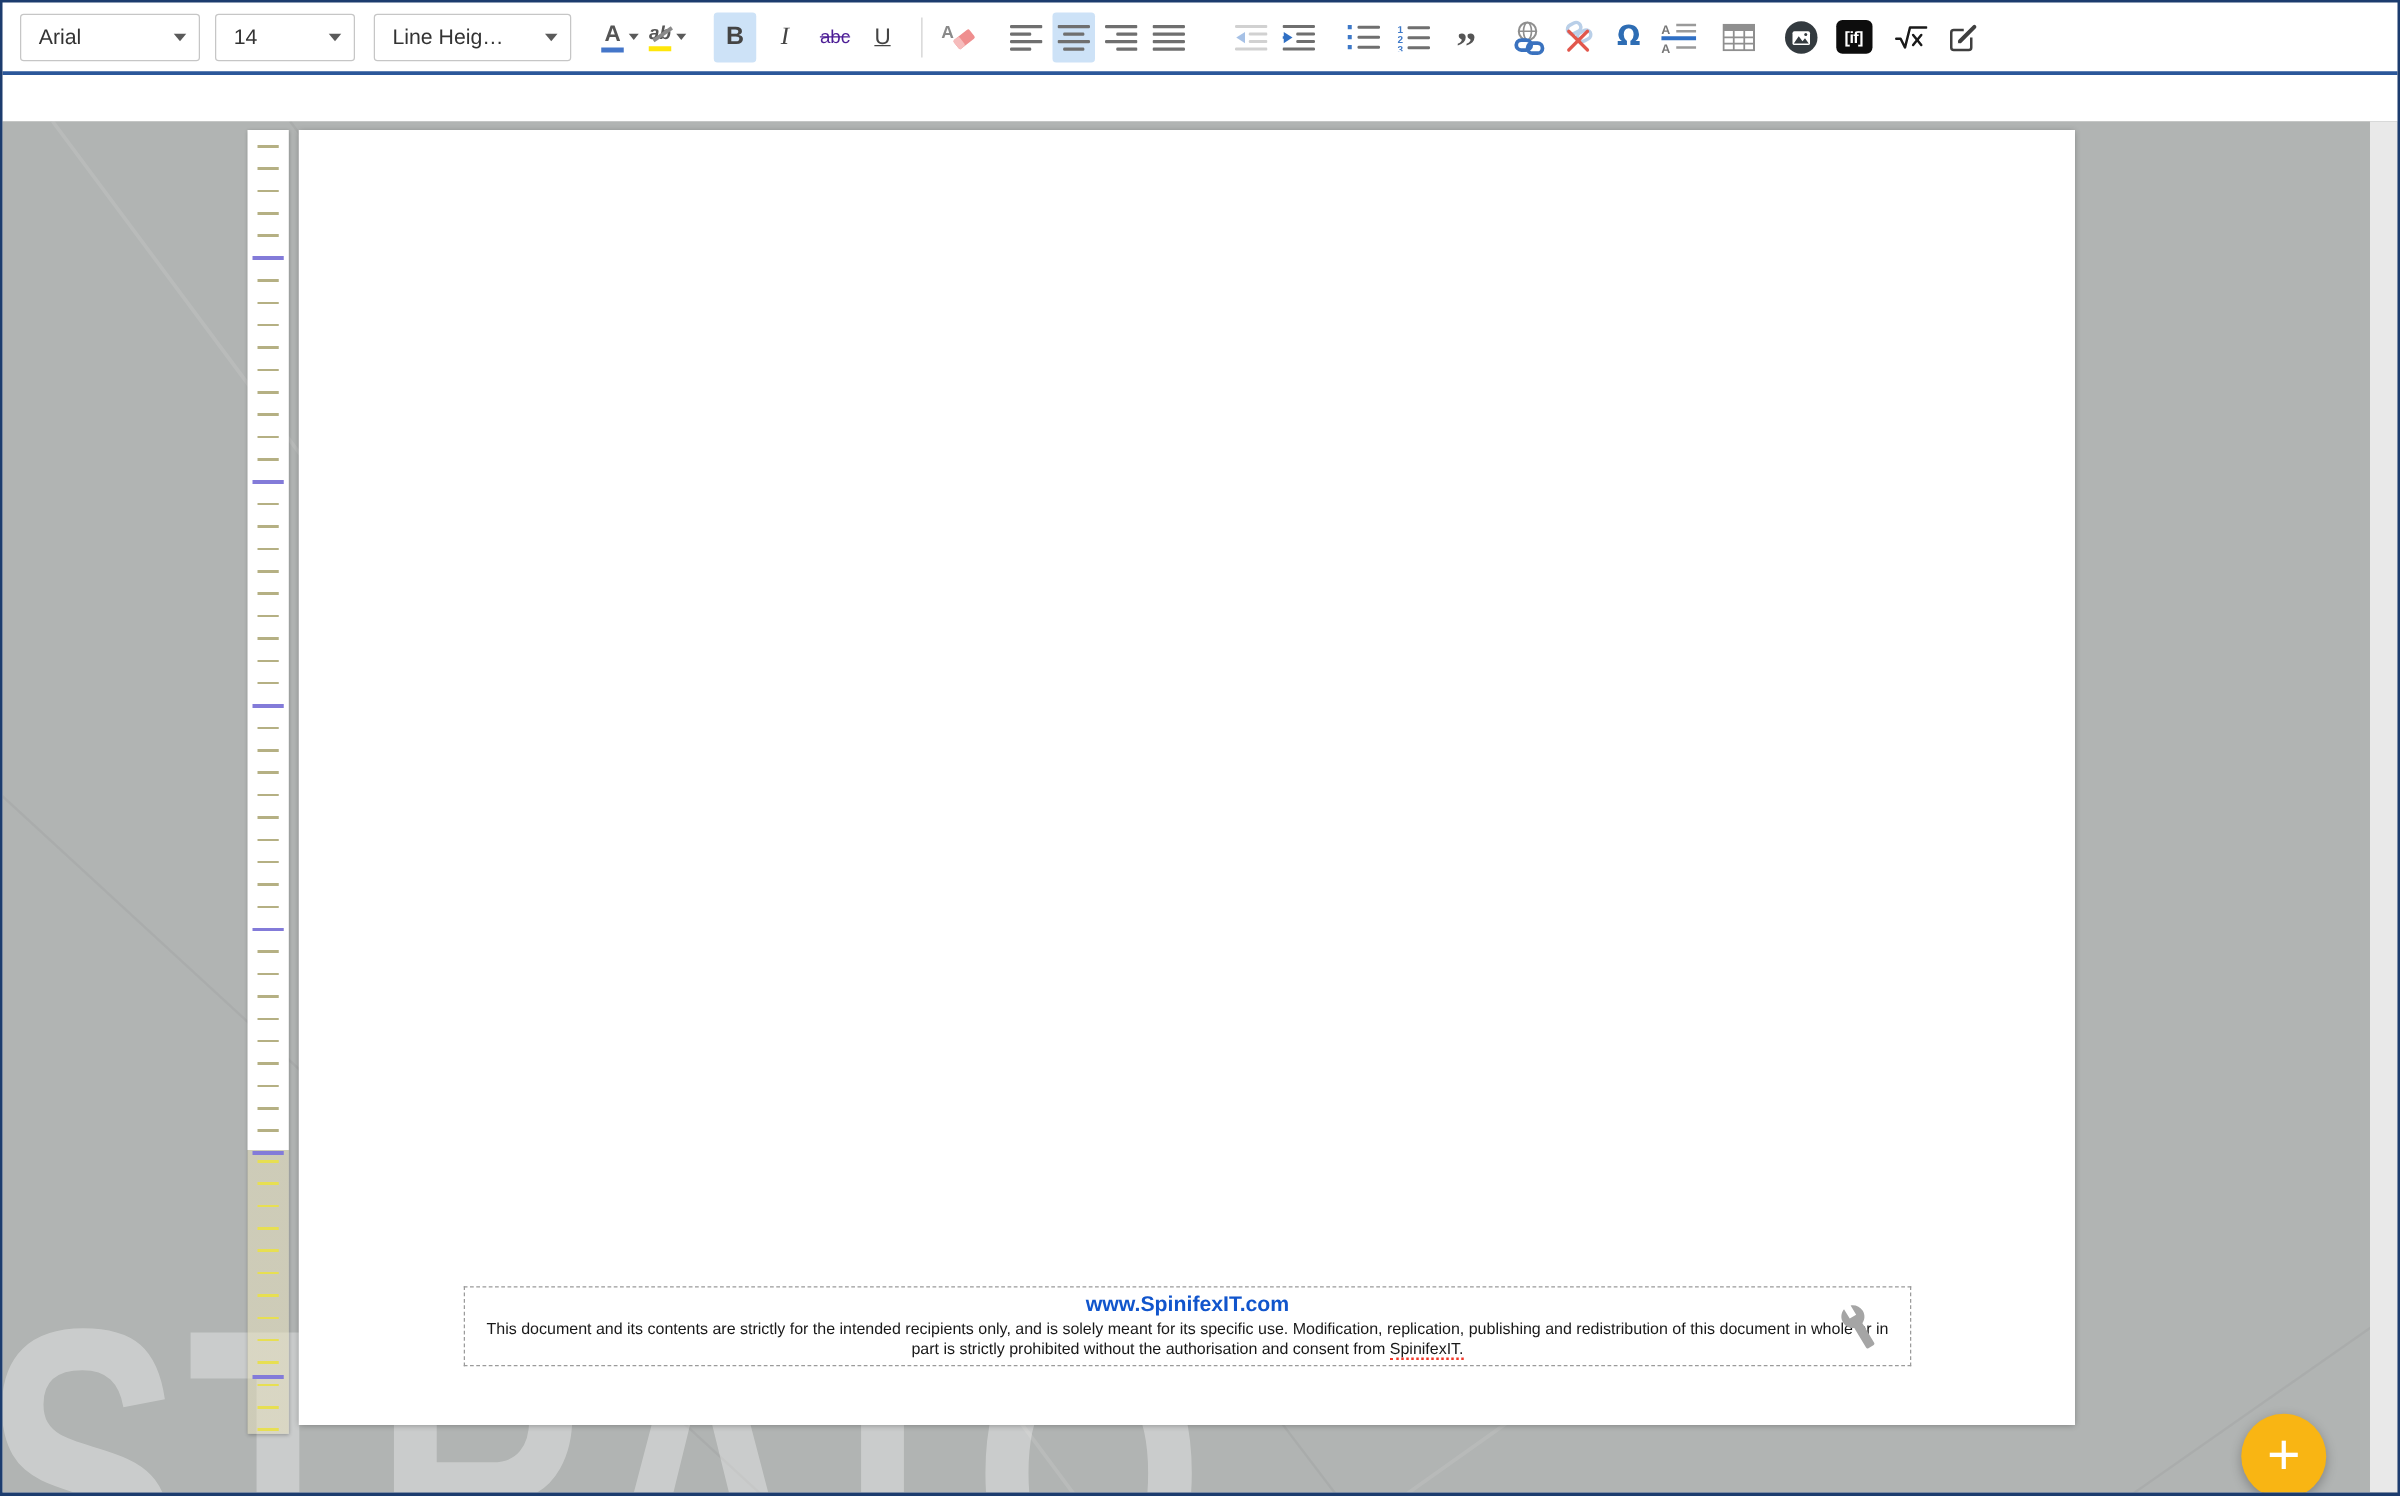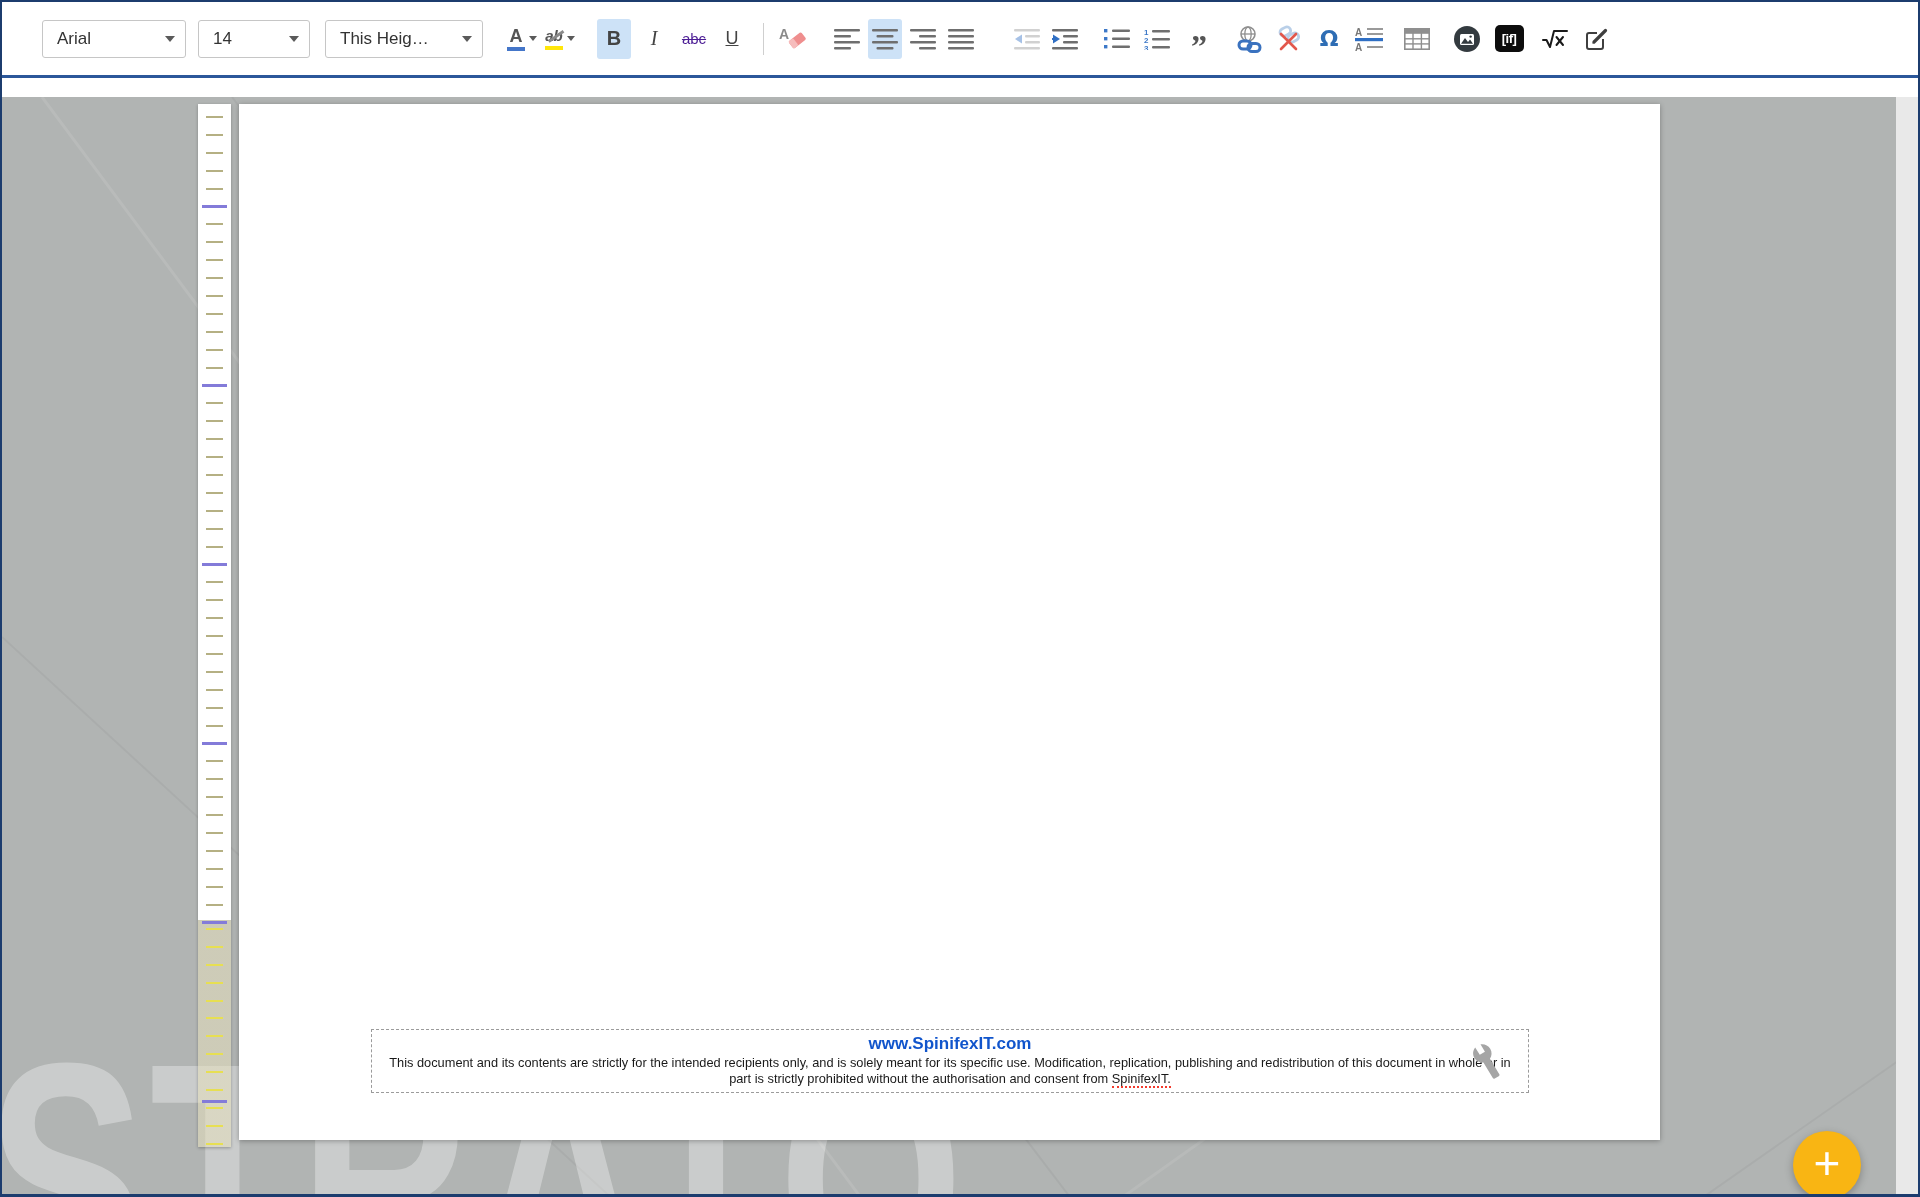--- a/index.html
+++ b/index.html
@@ -5,23 +5,23 @@
   html,body{margin:0;padding:0;}
   body{
     width:1920px;height:1197px;position:relative;overflow:hidden;
     background:#ffffff;font-family:"Liberation Sans",sans-serif;
   }
   
   .frame{position:absolute;inset:0;border:2px solid #1c3c6e;border-bottom-width:3px;
     pointer-events:none;z-index:60;}
 
   
-  .toolbar{position:absolute;top:2px;left:2px;right:2px;height:76px;background:#fff;
+  .toolbar{position:absolute;top:2px;left:2px;right:2px;height:58px;background:#fff;
     border-bottom:3px solid #2b579a;display:flex;align-items:center;
-    padding-left:40px;box-sizing:border-box;z-index:20;}
+    padding-left:14px;box-sizing:border-box;z-index:20;}
   .dd{height:38px;border:1px solid #c6c6c6;border-radius:3px;background:#fff;
     display:flex;align-items:center;justify-content:space-between;
     padding:0 10px 0 14px;font-size:17px;color:#333;box-sizing:border-box;}
   .dd-font{width:144px;}
   .dd-size{width:112px;margin-left:12px;}
   .dd-lh{width:158px;margin-left:15px;}
   .caret{width:0;height:0;border-left:5px solid transparent;border-right:5px solid transparent;
     border-top:6px solid #5a5a5a;}
   .caret.small{border-left-width:4px;border-right-width:4px;border-top-width:5px;}
 
@@ -100,21 +100,21 @@
     <span>Arial</span>
     <span class="caret"></span>
   </div>
 
   <div class="dd dd-size">
     <span>14</span>
     <span class="caret"></span>
   </div>
 
   <div class="dd dd-lh">
-    <span>This Heig…</span>
+    <span>Line Heig…</span>
     <span class="caret"></span>
   </div>
 
   <div class="btn colorbtn ml22">
     <span class="stack">
       <span class="fc-letter">A</span>
       <span class="bar" style="background:#4476c9;"></span>
     </span>
     <span class="caret small"></span>
   </div>

